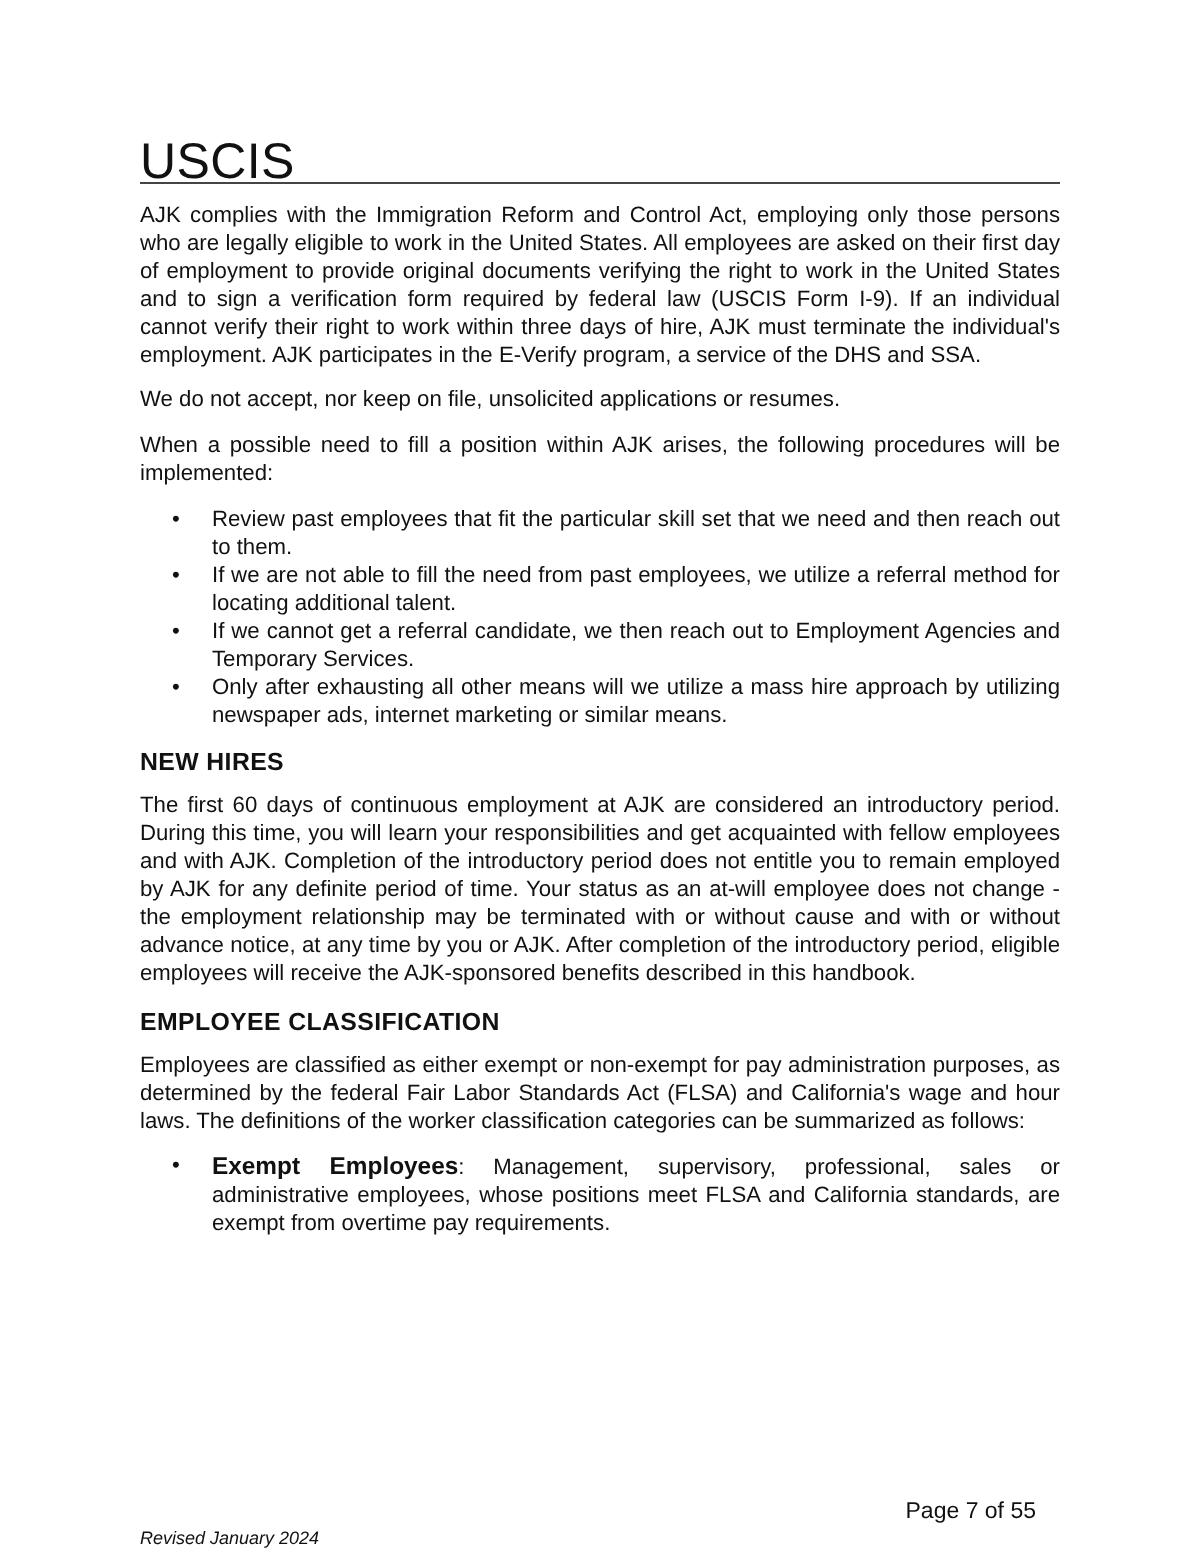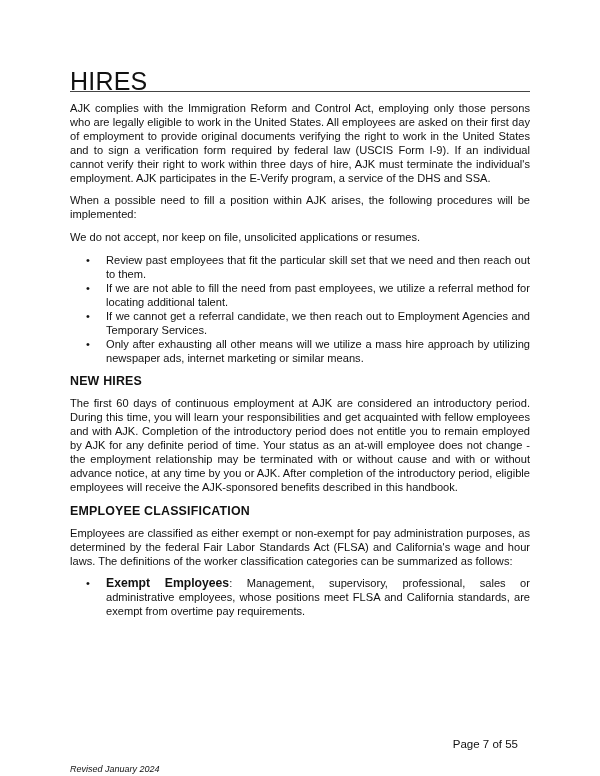--- a/index.html
+++ b/index.html
@@ -13,38 +13,38 @@
   .content { position: absolute; top: 102px; left: 0; width: 460px; }
   h2 { font-size: 12.4px; font-weight: bold; margin: 0 0 9px 0; letter-spacing: 0.2px; line-height: 14px; }
   p { font-size: 11.1px; line-height: 13.9px; margin: 0 0 9px 0; text-align: justify; }
   ul { margin: 0 0 9px 0; padding-left: 36px; list-style: none; }
   li { font-size: 11.1px; line-height: 13.9px; text-align: justify; position: relative; margin: 0; }
   li .bullet { position: absolute; left: -20px; top: 0; }
   .sec { margin-bottom: 4px; }
   .bold-lead { font-weight: bold; font-size: 12.2px; }
   .footer { position: absolute; top: 738px; left: 70px; width: 460px; }
   .footer .revised { position: absolute; left: 0; top: 2px; font-size: 9px; font-style: italic; margin-top: 24px; }
-  .footer .pagenum { position: absolute; right: 12px; top: 0; font-size: 11.5px; }
+  .footer .pagenum { position: absolute; right: 12px; top: 12px; font-size: 11.5px; }
 </style>
 </head>
 <body>
 
 <div class="page">
-  <h1 class="title">HIRES</h1>
+  <h1 class="title">USCIS</h1>
   <div class="rule"></div>
 
   <div class="content">
 
     <div class="sec">
       <p>AJK complies with the Immigration Reform and Control Act, employing only those persons who are legally eligible to work in the United States.  All employees are asked on their first day of employment to provide original documents verifying the right to work in the United States and to sign a verification form required by federal law (USCIS Form I-9).  If an individual cannot verify their right to work within three days of hire, AJK must terminate the individual's employment. AJK participates in the E-Verify program, a service of the DHS and SSA.</p>
     </div>
 
     <div class="sec">
+      <p>We do not accept, nor keep on file, unsolicited applications or resumes.</p>
       <p>When a possible need to fill a position within AJK arises, the following procedures will be implemented:</p>
-      <p>We do not accept, nor keep on file, unsolicited applications or resumes.</p>
       <ul>
         <li><span class="bullet">•</span><span>Review past employees that fit the particular skill set that we need and then reach out to them.</span></li>
         <li><span class="bullet">•</span><span>If we are not able to fill the need from past employees, we utilize a referral method for locating additional talent.</span></li>
         <li><span class="bullet">•</span><span>If we cannot get a referral candidate, we then reach out to Employment Agencies and Temporary Services.</span></li>
         <li><span class="bullet">•</span><span>Only after exhausting all other means will we utilize a mass hire approach by utilizing newspaper ads, internet marketing or similar means.</span></li>
       </ul>
     </div>
 
     <div class="sec">
       <h2>NEW HIRES</h2>

